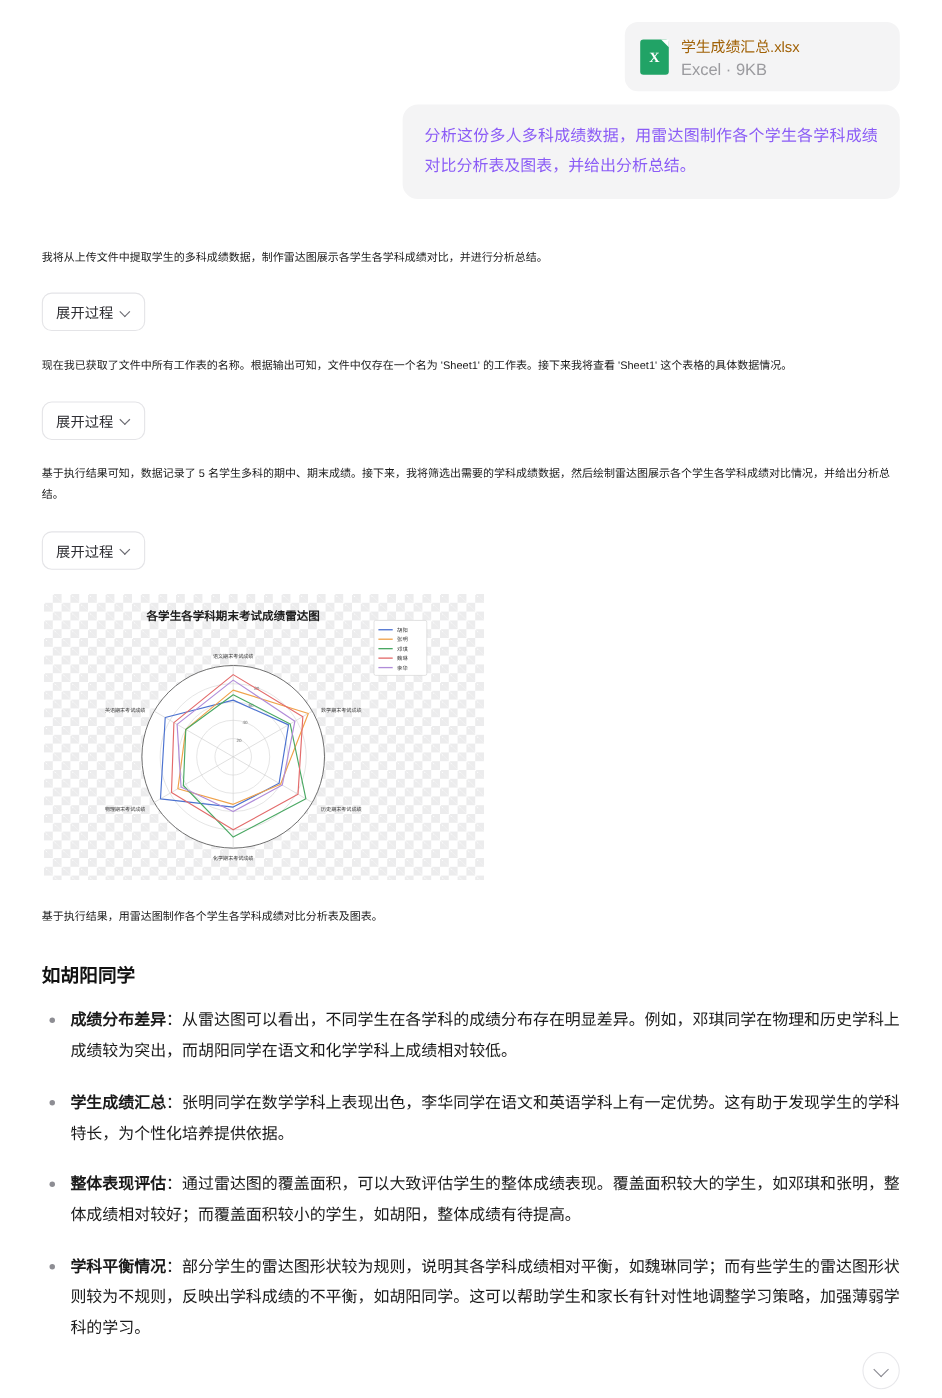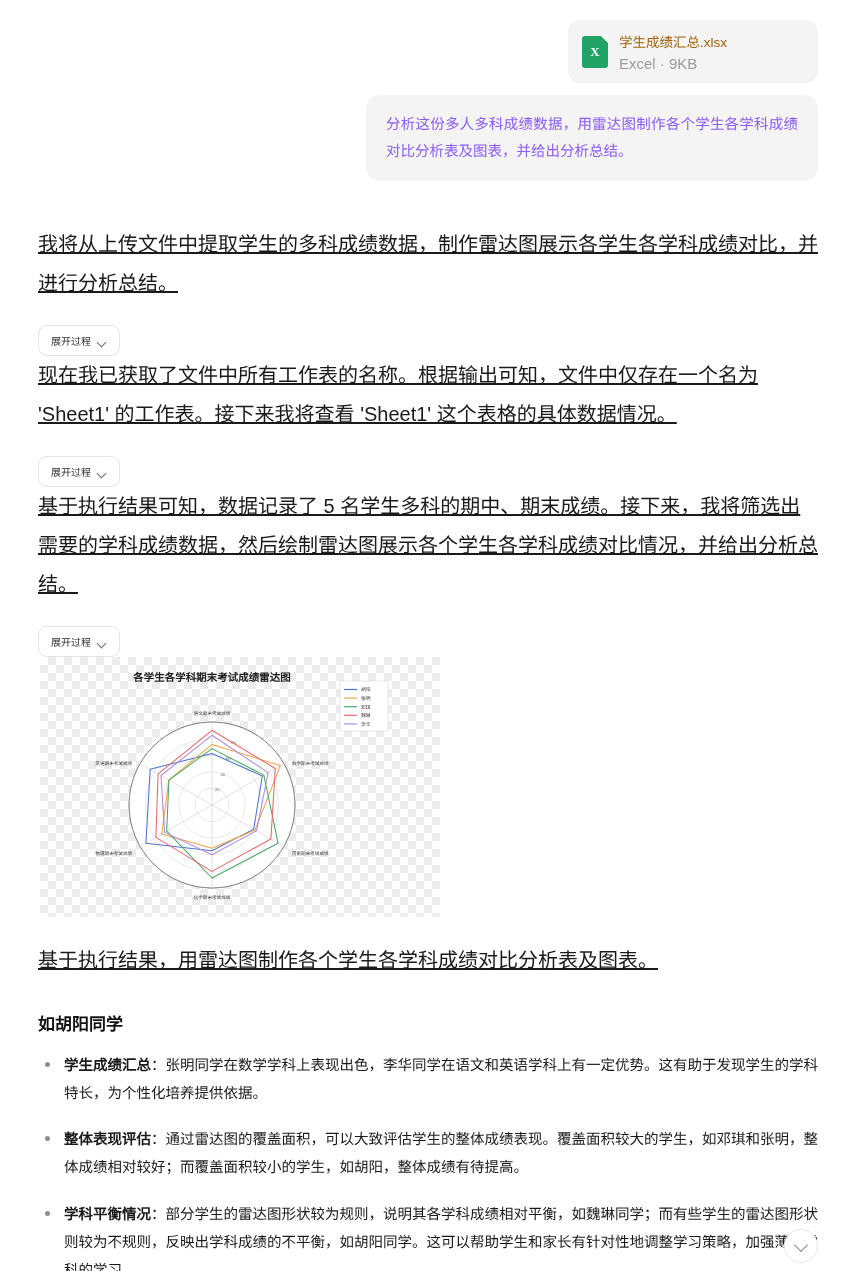--- a/index.html
+++ b/index.html
@@ -40,26 +40,26 @@
   .user-row { display: flex; justify-content: flex-end; margin-top: 12px; }
   .user-bubble {
     background: #f4f4f5; border-radius: 14px;
     padding: 16px 20px; max-width: 452px;
     font-size: 14.5px; line-height: 1.85; color: #8b5cf6;
     text-align: justify;
   }
 
   
   .assistant { margin-top: 44px; }
-  .para { font-size: 20px; line-height: 1.95; color: #1a1a1a; margin-bottom: 22px; text-decoration: underline; }
+  .para { font-size: 10px; line-height: 1.95; color: #1a1a1a; margin-bottom: 22px; }
   .expand-btn {
-    display: inline-flex; align-items: flex-end; gap: 6px;
+    display: inline-flex; align-items: center; gap: 6px;
     border: 1px solid #e4e4e7; border-radius: 9px;
     background: #fff; color: #2e2e33;
-    font-size: 10px; padding: 7px 12px; 
+    font-size: 13px; padding: 7px 12px; margin-bottom: 22px;
     cursor: pointer; font-family: inherit;
   }
   .chev { width: 10px; height: 10px; display: inline-block; position: relative; }
   .chev::before {
     content: ""; position: absolute; left: 1px; top: 1px;
     width: 6px; height: 6px; border-right: 1.4px solid #6b6b72; border-bottom: 1.4px solid #6b6b72;
     transform: rotate(45deg);
   }
 
   
@@ -183,20 +183,23 @@
           <text x="321" y="68.7" font-size="4.8" fill="#3b3b3b" font-family="&quot;Liberation Sans&quot;, sans-serif">李华</text>
         </svg>
     </div>
 
     <p class="para">基于执行结果，用雷达图制作各个学生各学科成绩对比分析表及图表。</p>
 
     <h3 class="h-summary">如胡阳同学</h3>
 
     <ul class="findings">
       <li>
+        <b>成绩分布差异</b><span>：从雷达图可以看出，不同学生在各学科的成绩分布存在明显差异。例如，邓琪同学在物理和历史学科上成绩较为突出，而胡阳同学在语文和化学学科上成绩相对较低。</span>
+      </li>
+      <li>
         <b>学生成绩汇总</b><span>：张明同学在数学学科上表现出色，李华同学在语文和英语学科上有一定优势。这有助于发现学生的学科特长，为个性化培养提供依据。</span>
       </li>
       <li>
         <b>整体表现评估</b><span>：通过雷达图的覆盖面积，可以大致评估学生的整体成绩表现。覆盖面积较大的学生，如邓琪和张明，整体成绩相对较好；而覆盖面积较小的学生，如胡阳，整体成绩有待提高。</span>
       </li>
       <li>
         <b>学科平衡情况</b><span>：部分学生的雷达图形状较为规则，说明其各学科成绩相对平衡，如魏琳同学；而有些学生的雷达图形状则较为不规则，反映出学科成绩的不平衡，如胡阳同学。这可以帮助学生和家长有针对性地调整学习策略，加强薄弱学科的学习。</span>
       </li>
     </ul>
 

